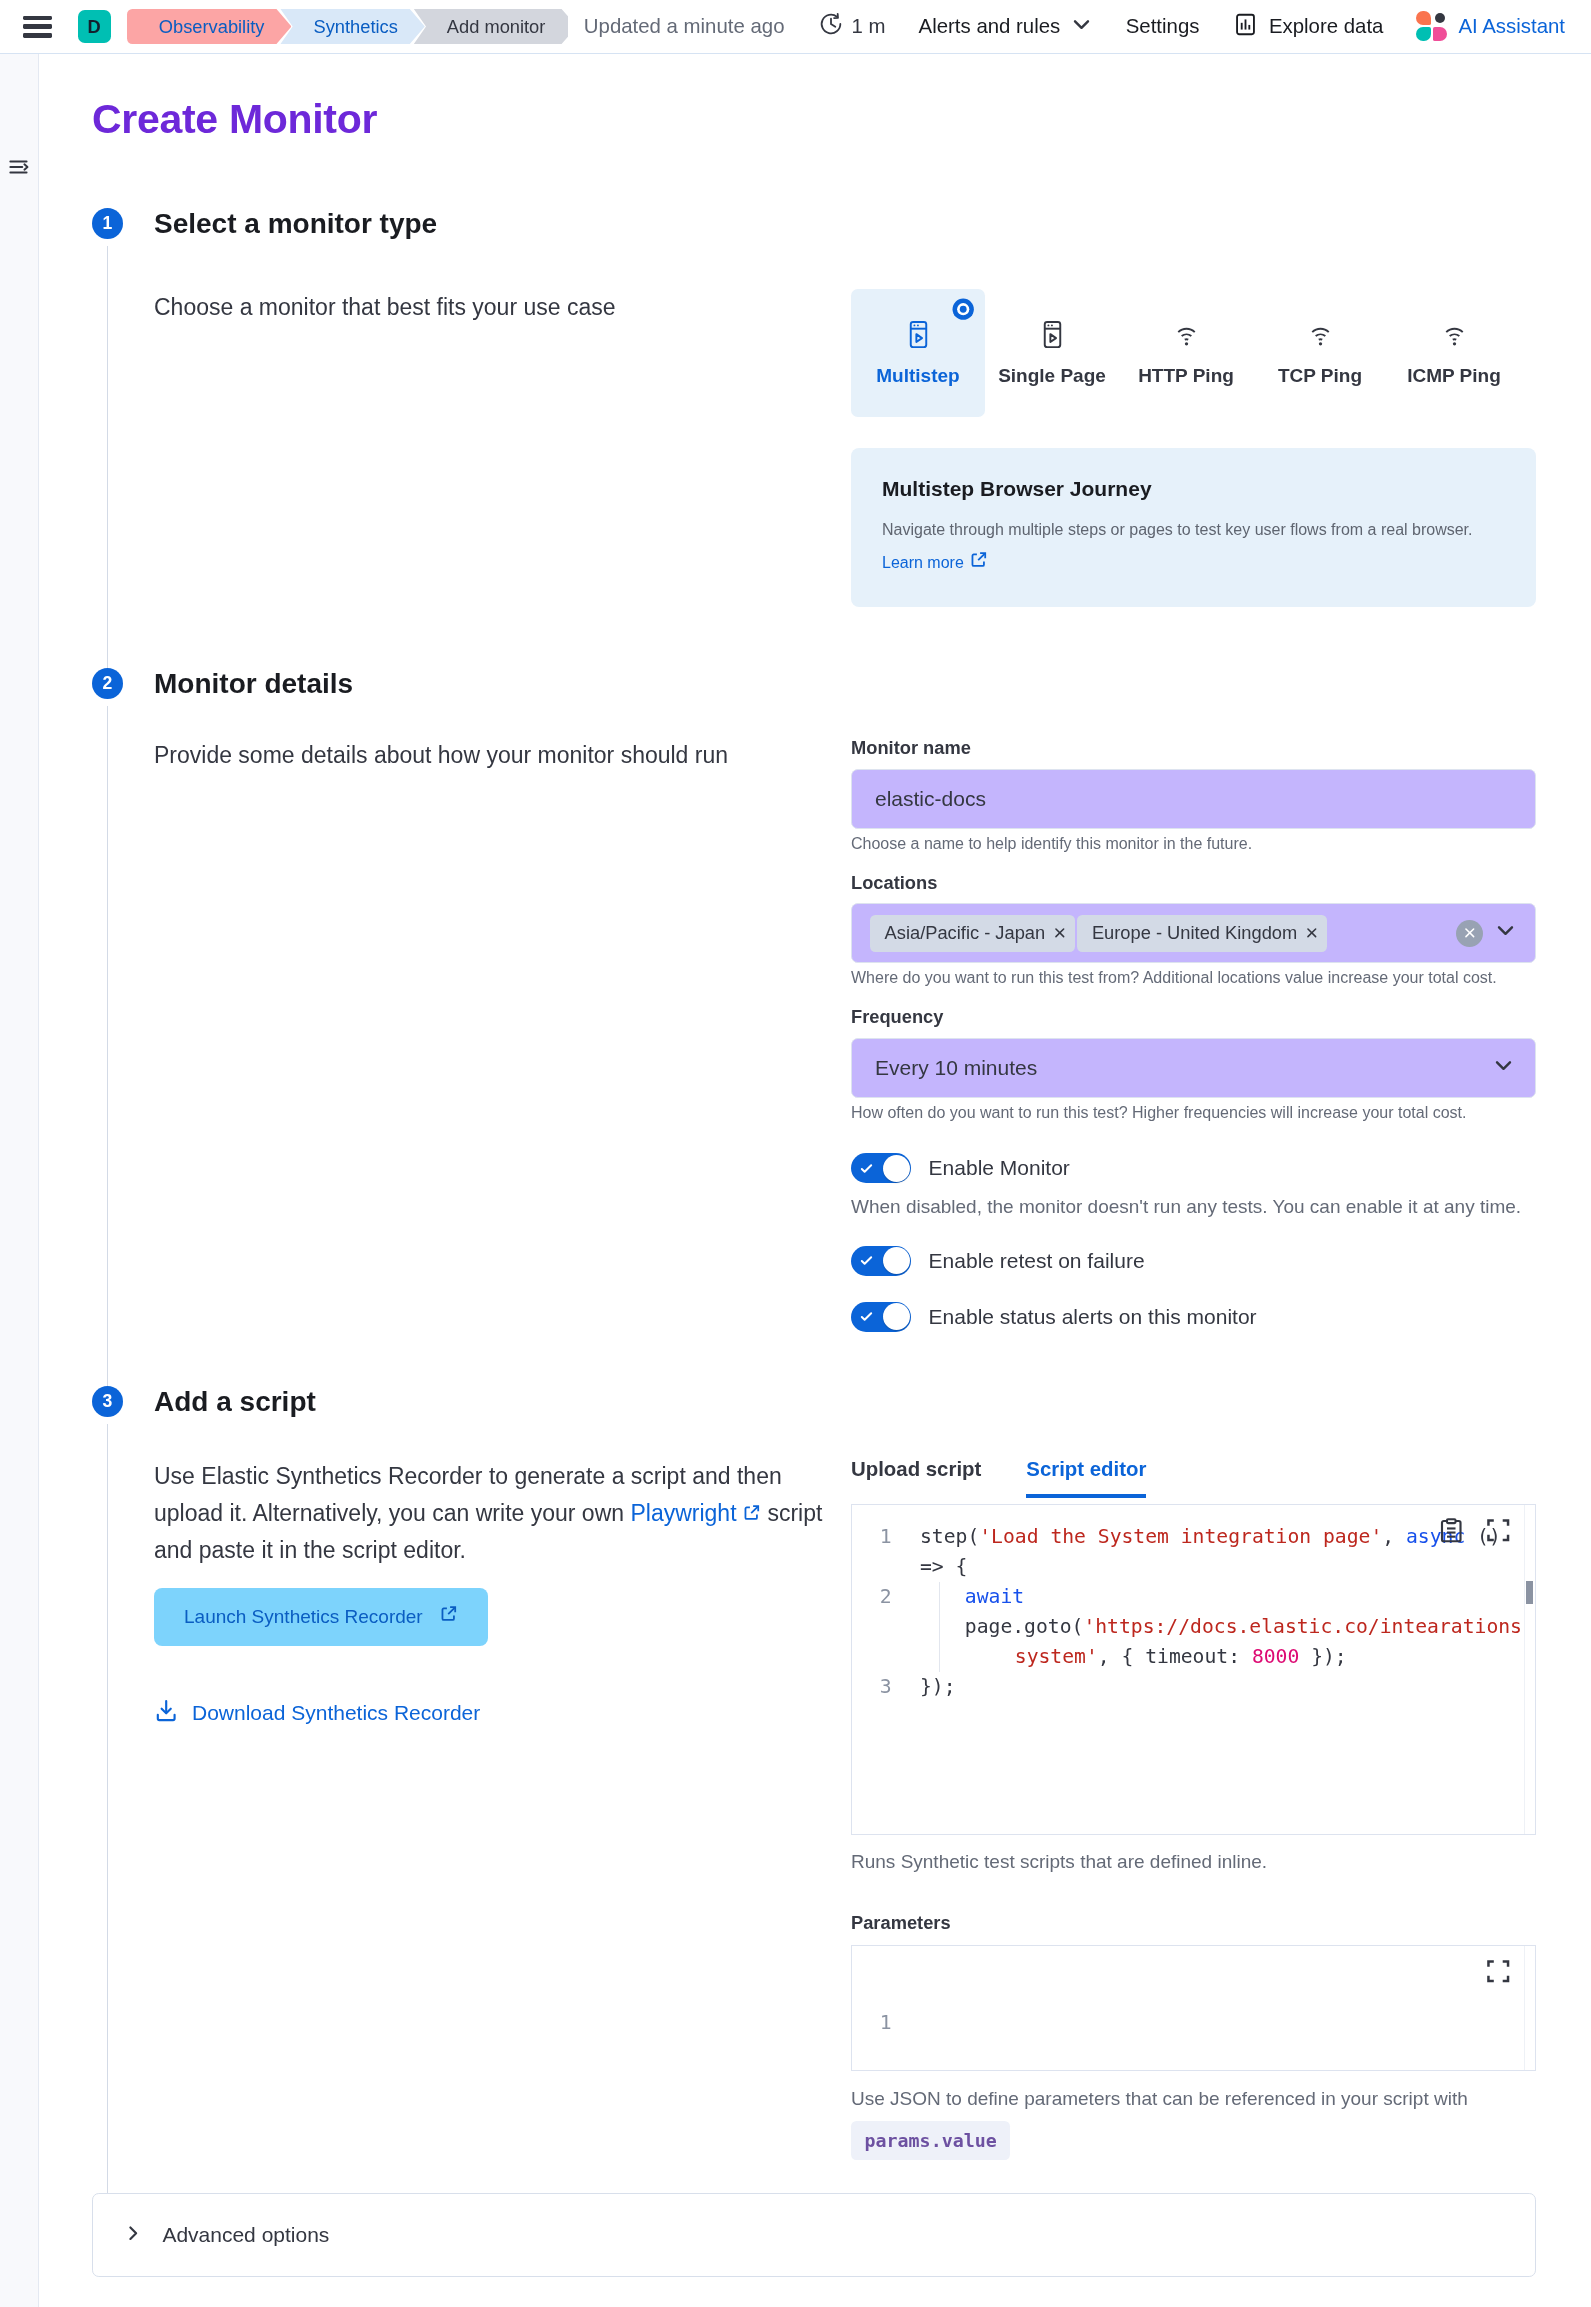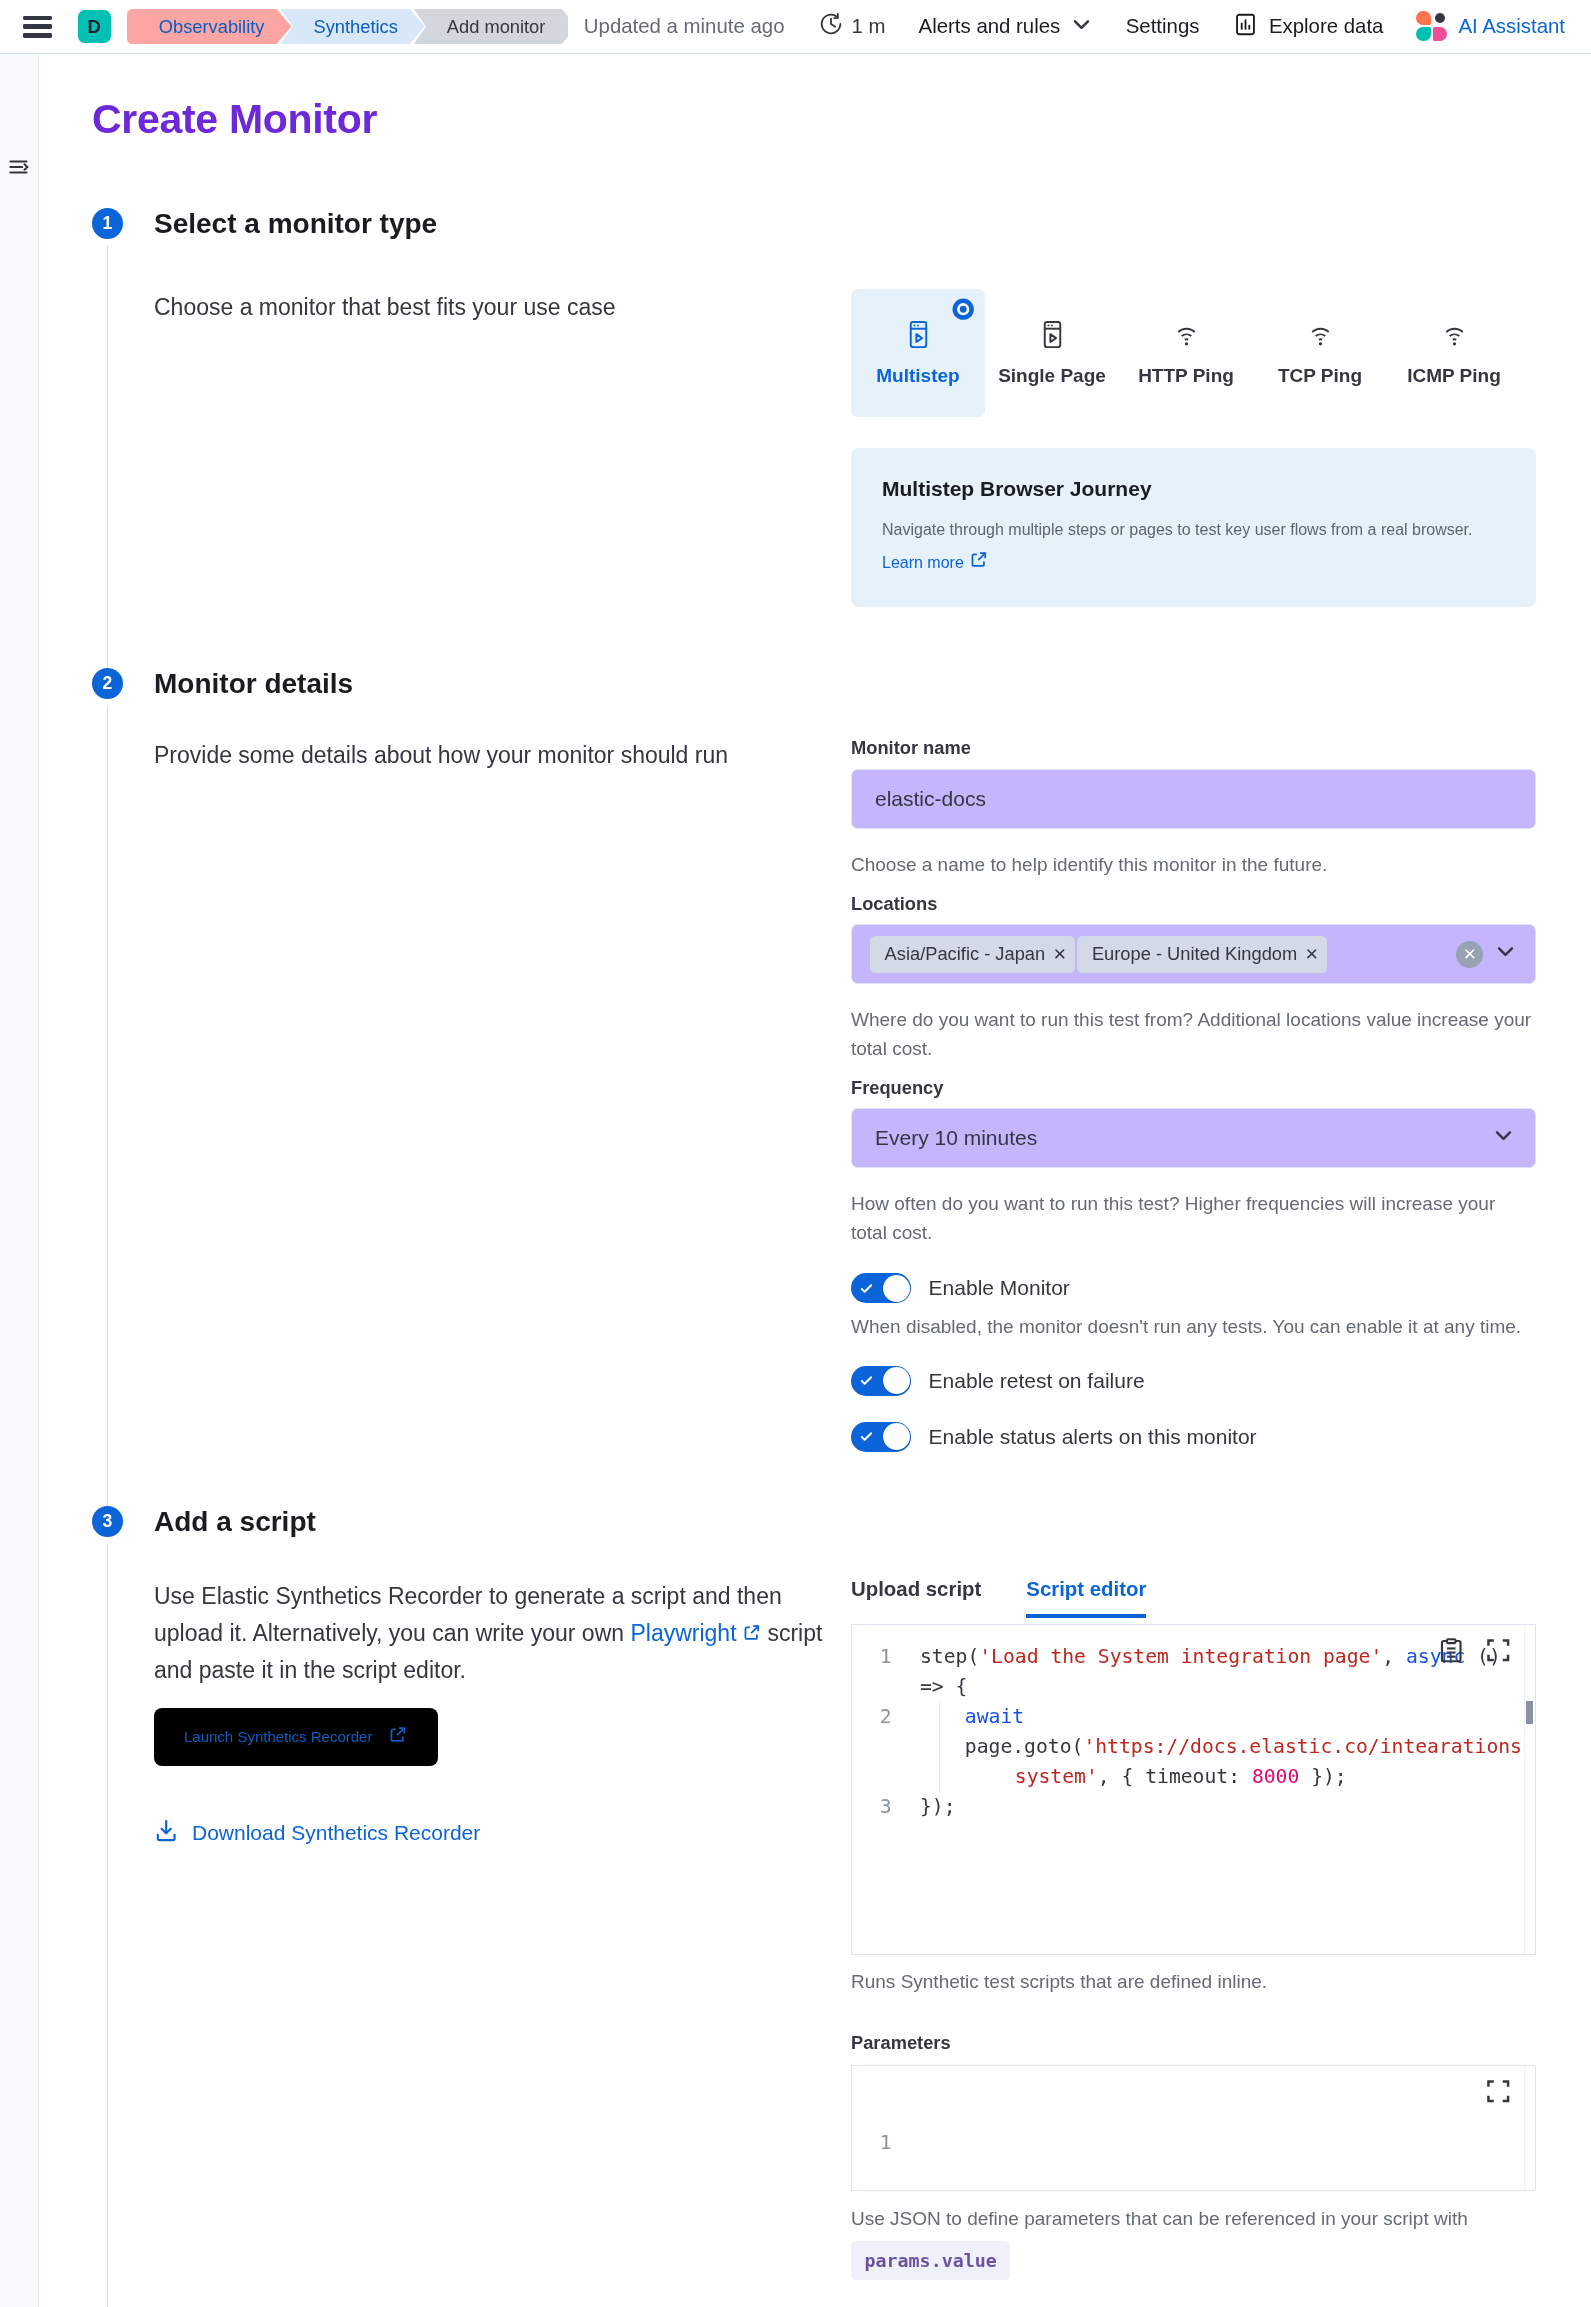--- a/index.html
+++ b/index.html
@@ -87,42 +87,42 @@
   .callout { margin-top:31px; background:#e6f1fa; border-radius:8.1px; padding:28.5px 31px; }
   .callout-title { font-size:21px; font-weight:700; color:#1a1c21; }
   .callout-body { margin-top:12.2px; font-size:16px; color:#5f6570; line-height:33px; }
   
   .form-label { font-size:18.3px; font-weight:700; color:#343741; margin-bottom:9.5px; }
   .text-input, .select, .combo {
     width:100%; height:60px; background:#c4b5fd; border:1.4px solid #dde3ef; border-radius:6.8px;
     font-size:21px; color:#343741; font-family:inherit;
   }
   .text-input { padding:0 23px; outline:none; }
-  .help { font-size:19px; color:#646a77; margin-top:22px; line-height:28.5px; }
+  .help { font-size:16px; color:#646a77; margin-top:1px; line-height:28.5px; }
   .form-row { margin-bottom:13.6px; }
   .combo { display:flex; align-items:center; padding:0 17.6px; gap:13.6px; }
   .chip {
     background:#d3dae6; border-radius:5.4px; height:37px; display:flex; align-items:center;
     padding:0 6.8px 0 15px; font-size:18.3px; color:#343741; gap:5.4px; cursor:pointer; white-space:nowrap;
   }
   .combo-controls { margin-left:auto; display:flex; align-items:center; gap:11px; }
   .clear-circle { width:27px; height:27px; border-radius:50%; background:#98a2b3; display:flex; align-items:center; justify-content:center; cursor:pointer; }
   .select { display:flex; align-items:center; padding:0 20.4px 0 23px; cursor:pointer; }
   .select .chev { margin-left:auto; }
   .toggle-row { display:flex; align-items:center; gap:17.6px; margin-top:26px; }
   .switch { width:60px; height:30px; border-radius:15px; background:#0b64d8; position:relative; cursor:pointer; flex:none; }
   .sw-thumb { position:absolute; top:1.4px; right:1.4px; width:27px; height:27px; border-radius:50%; background:#fff; box-shadow:0 0.7px 1.4px rgba(0,0,0,.25); }
   .sw-check { position:absolute; left:7.5px; top:7.5px; line-height:0; }
   .toggle-label { font-size:21px; color:#343741; }
   .toggle-help { font-size:19px; color:#646a77; margin-top:9.5px; line-height:27px; }
   
   .launch-btn {
     margin-top:19px; display:inline-flex; align-items:center; gap:15px; height:58px;
-    background:#000000; color:#0a5dc2; border:none; border-radius:8.1px; padding:0 30px;
-    font-size:15px; font-family:inherit; cursor:pointer;
+    background:#7dd3fc; color:#0a5dc2; border:none; border-radius:8.1px; padding:0 30px;
+    font-size:19px; font-family:inherit; cursor:pointer;
   }
   .download-link { margin-top:52px; display:flex; align-items:center; gap:13.6px; color:#0b64d8; font-size:21px; cursor:pointer; }
   .tabs { display:flex; gap:45px; }
   .tab { font-size:20.4px; font-weight:700; color:#343741; padding-bottom:13.6px; cursor:pointer; }
   .tab.active { color:#0b64d8; border-bottom:4.1px solid #0b64d8; }
   .editor { margin-top:5.4px; border:1.4px solid #dde3ef; background:#fff; position:relative; }
   .editor.script { height:331px; }
   .editor.params { height:126px; }
   .editor-icons { position:absolute; top:11px; right:23px; display:flex; gap:17.6px; z-index:2; }
   .icon-btn { cursor:pointer; line-height:0; }

